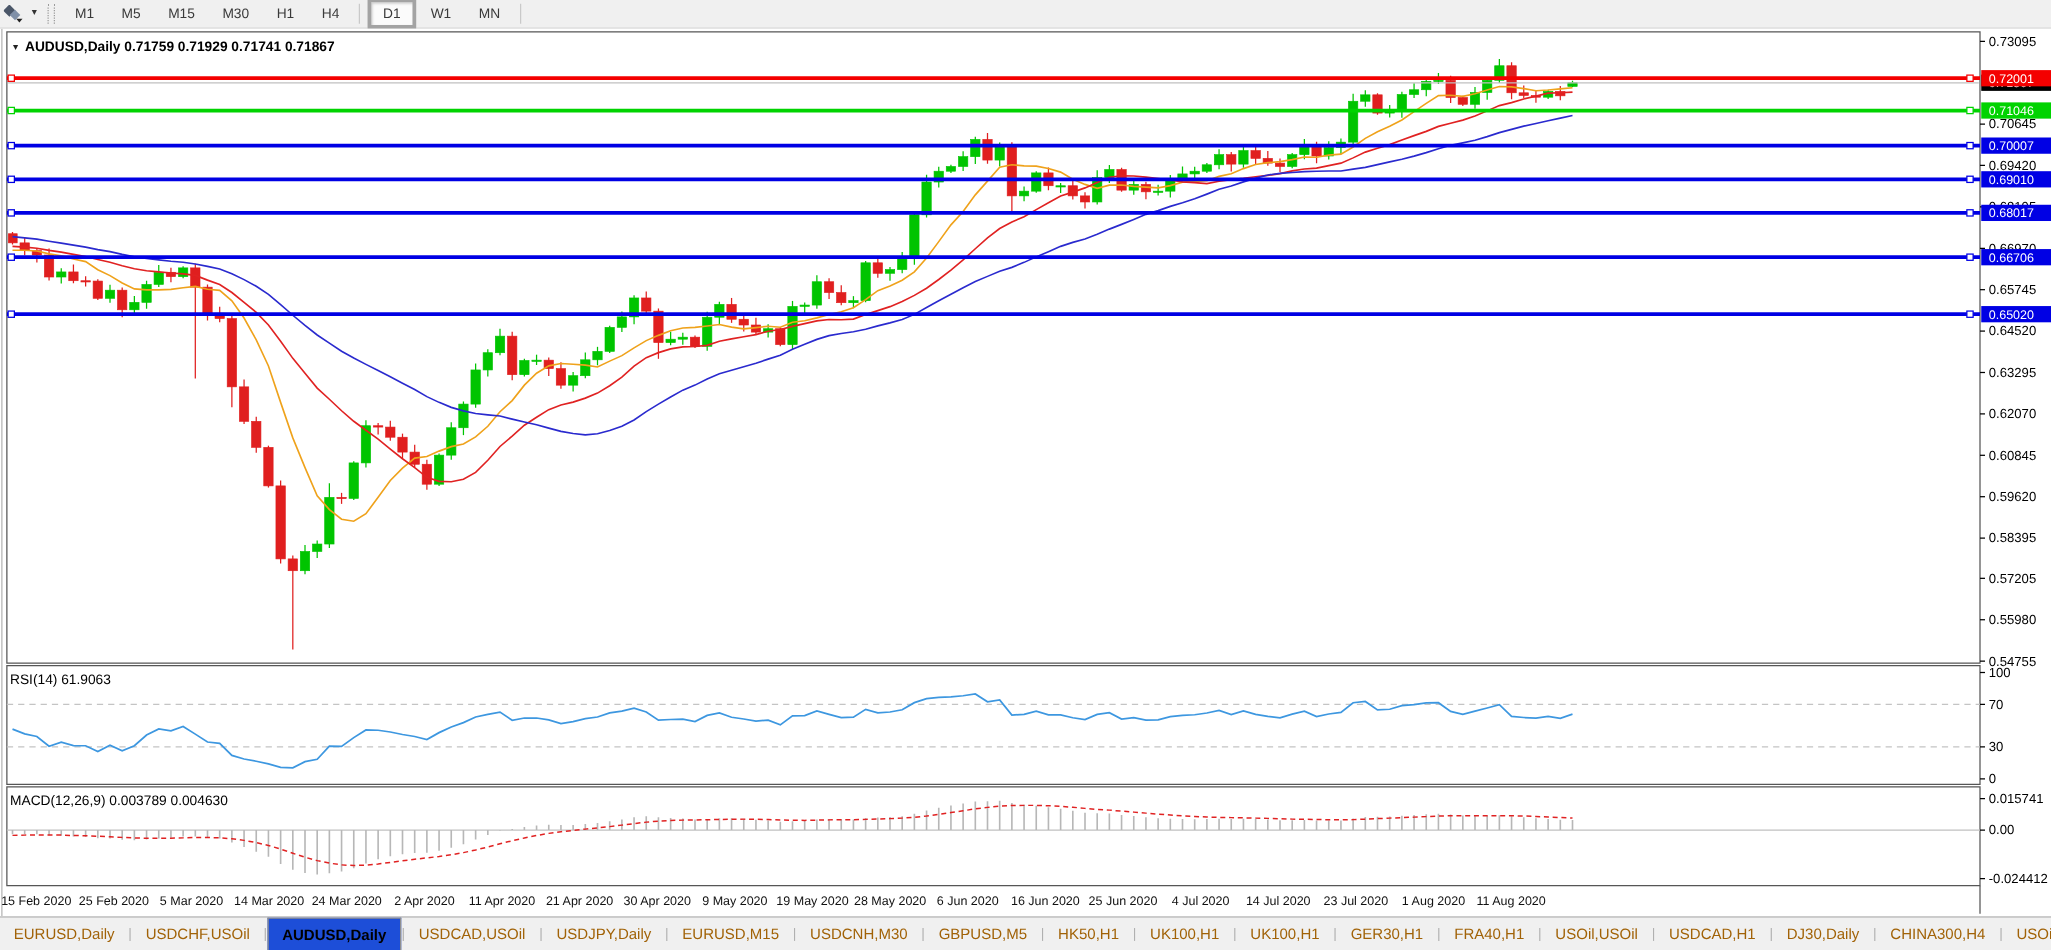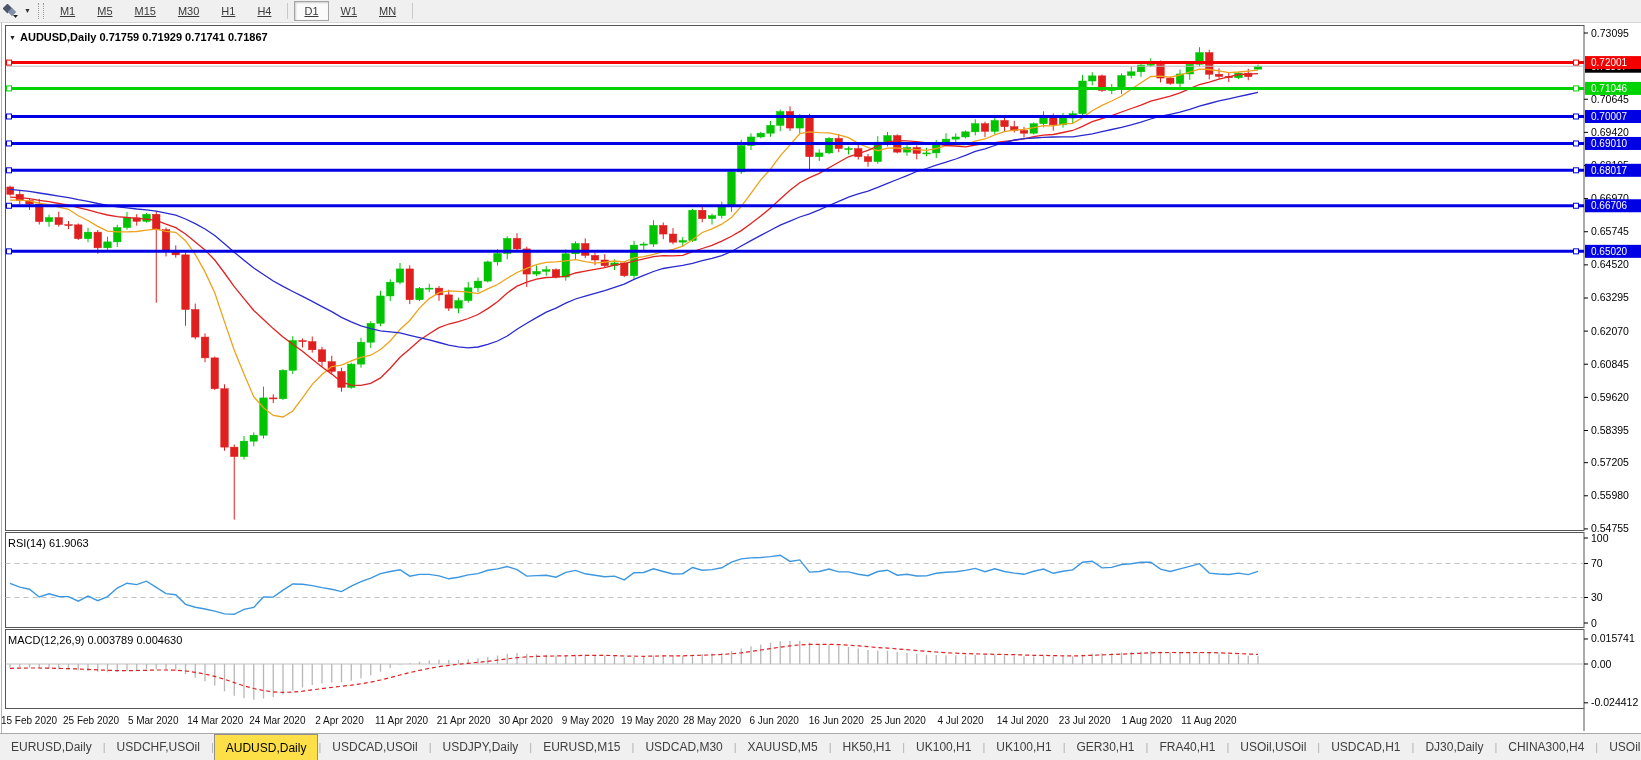--- a/index.html
+++ b/index.html
@@ -4,32 +4,32 @@
 <style>
   html,body{margin:0;padding:0;background:#e8e8e8;}
   body{width:1641px;height:760px;overflow:hidden;font-family:"Liberation Sans",sans-serif;-webkit-user-select:none;}
   .app{width:1641px;height:760px;background:#fff;display:flex;flex-direction:column;}
 
   
   .toolbar{height:22px;background:#f0f0f0;border-bottom:1px solid #d6d6d6;display:flex;align-items:center;flex:0 0 auto;}
   .tool-icon{width:18px;height:16px;margin-left:2px;display:flex;align-items:center;justify-content:center;}
   .caret-btn{font-size:7px;color:#333;padding:0 4px;line-height:16px;}
   .grip{width:4px;height:16px;margin:0 5px 0 3px;border-left:1px dotted #9a9a9a;border-right:1px dotted #9a9a9a;}
-  .tf{font-size:11px;color:#3a3a3a;padding:2px 9px;margin:0 1px;border:1px solid transparent;background:transparent;line-height:14px;cursor:default;text-decoration:underline;}
-  .tf.active{background:#fbfbfb;border:1px solid #a3a3a3;box-shadow:inset 1px 1px 2px rgba(0,0,0,.18);}
+  .tf{font-size:11px;color:#3a3a3a;padding:2px 9px;margin:0 1px;border:1px solid transparent;background:transparent;line-height:14px;cursor:default;}
+  .tf.active{background:#fbfbfb;border:3px solid #a3a3a3;box-shadow:inset 1px 1px 2px rgba(0,0,0,.18);}
   .vsep{width:1px;height:16px;background:#c9c9c9;margin:0 5px;}
 
   
   .chart-wrap{position:relative;height:710px;flex:0 0 auto;background:#fff;}
   svg text{font-family:"Liberation Sans",sans-serif;}
 
   
   .tabbar{height:27px;border-top:1px solid #a8a8a8;background:#f0f0f0;display:flex;align-items:stretch;overflow:hidden;flex:1 1 auto;}
-  .tab{display:flex;align-items:center;padding:0 11px;font-size:12px;color:#404040;white-space:nowrap;cursor:default;}
-  .tab.active{background:#fde047;border:1px solid #8f8f8f;border-bottom:none;color:#000;font-weight:400;}
+  .tab{display:flex;align-items:center;padding:0 11px;font-size:12px;color:#a16207;white-space:nowrap;cursor:default;}
+  .tab.active{background:#1d4ed8;border:1px solid #8f8f8f;border-bottom:none;color:#000;font-weight:700;}
   .tabsep{display:flex;align-items:center;color:#b0b0b0;font-size:11px;}
 </style>
 </head>
 <body>
 
 <div class="app">
 
   <div class="toolbar">
     <span class="tool-icon">
       <svg width="16" height="15" viewBox="0 0 16 15">
@@ -602,23 +602,23 @@
         <span class="tab">USDCHF,USOil</span>
         <span class="tabsep">|</span>
         <span class="tab active">AUDUSD,Daily</span>
         <span class="tabsep">|</span>
         <span class="tab">USDCAD,USOil</span>
         <span class="tabsep">|</span>
         <span class="tab">USDJPY,Daily</span>
         <span class="tabsep">|</span>
         <span class="tab">EURUSD,M15</span>
         <span class="tabsep">|</span>
-        <span class="tab">USDCAD,M30</span>
-        <span class="tabsep">|</span>
-        <span class="tab">XAUUSD,M5</span>
+        <span class="tab">USDCNH,M30</span>
+        <span class="tabsep">|</span>
+        <span class="tab">GBPUSD,M5</span>
         <span class="tabsep">|</span>
         <span class="tab">HK50,H1</span>
         <span class="tabsep">|</span>
         <span class="tab">UK100,H1</span>
         <span class="tabsep">|</span>
         <span class="tab">UK100,H1</span>
         <span class="tabsep">|</span>
         <span class="tab">GER30,H1</span>
         <span class="tabsep">|</span>
         <span class="tab">FRA40,H1</span>

